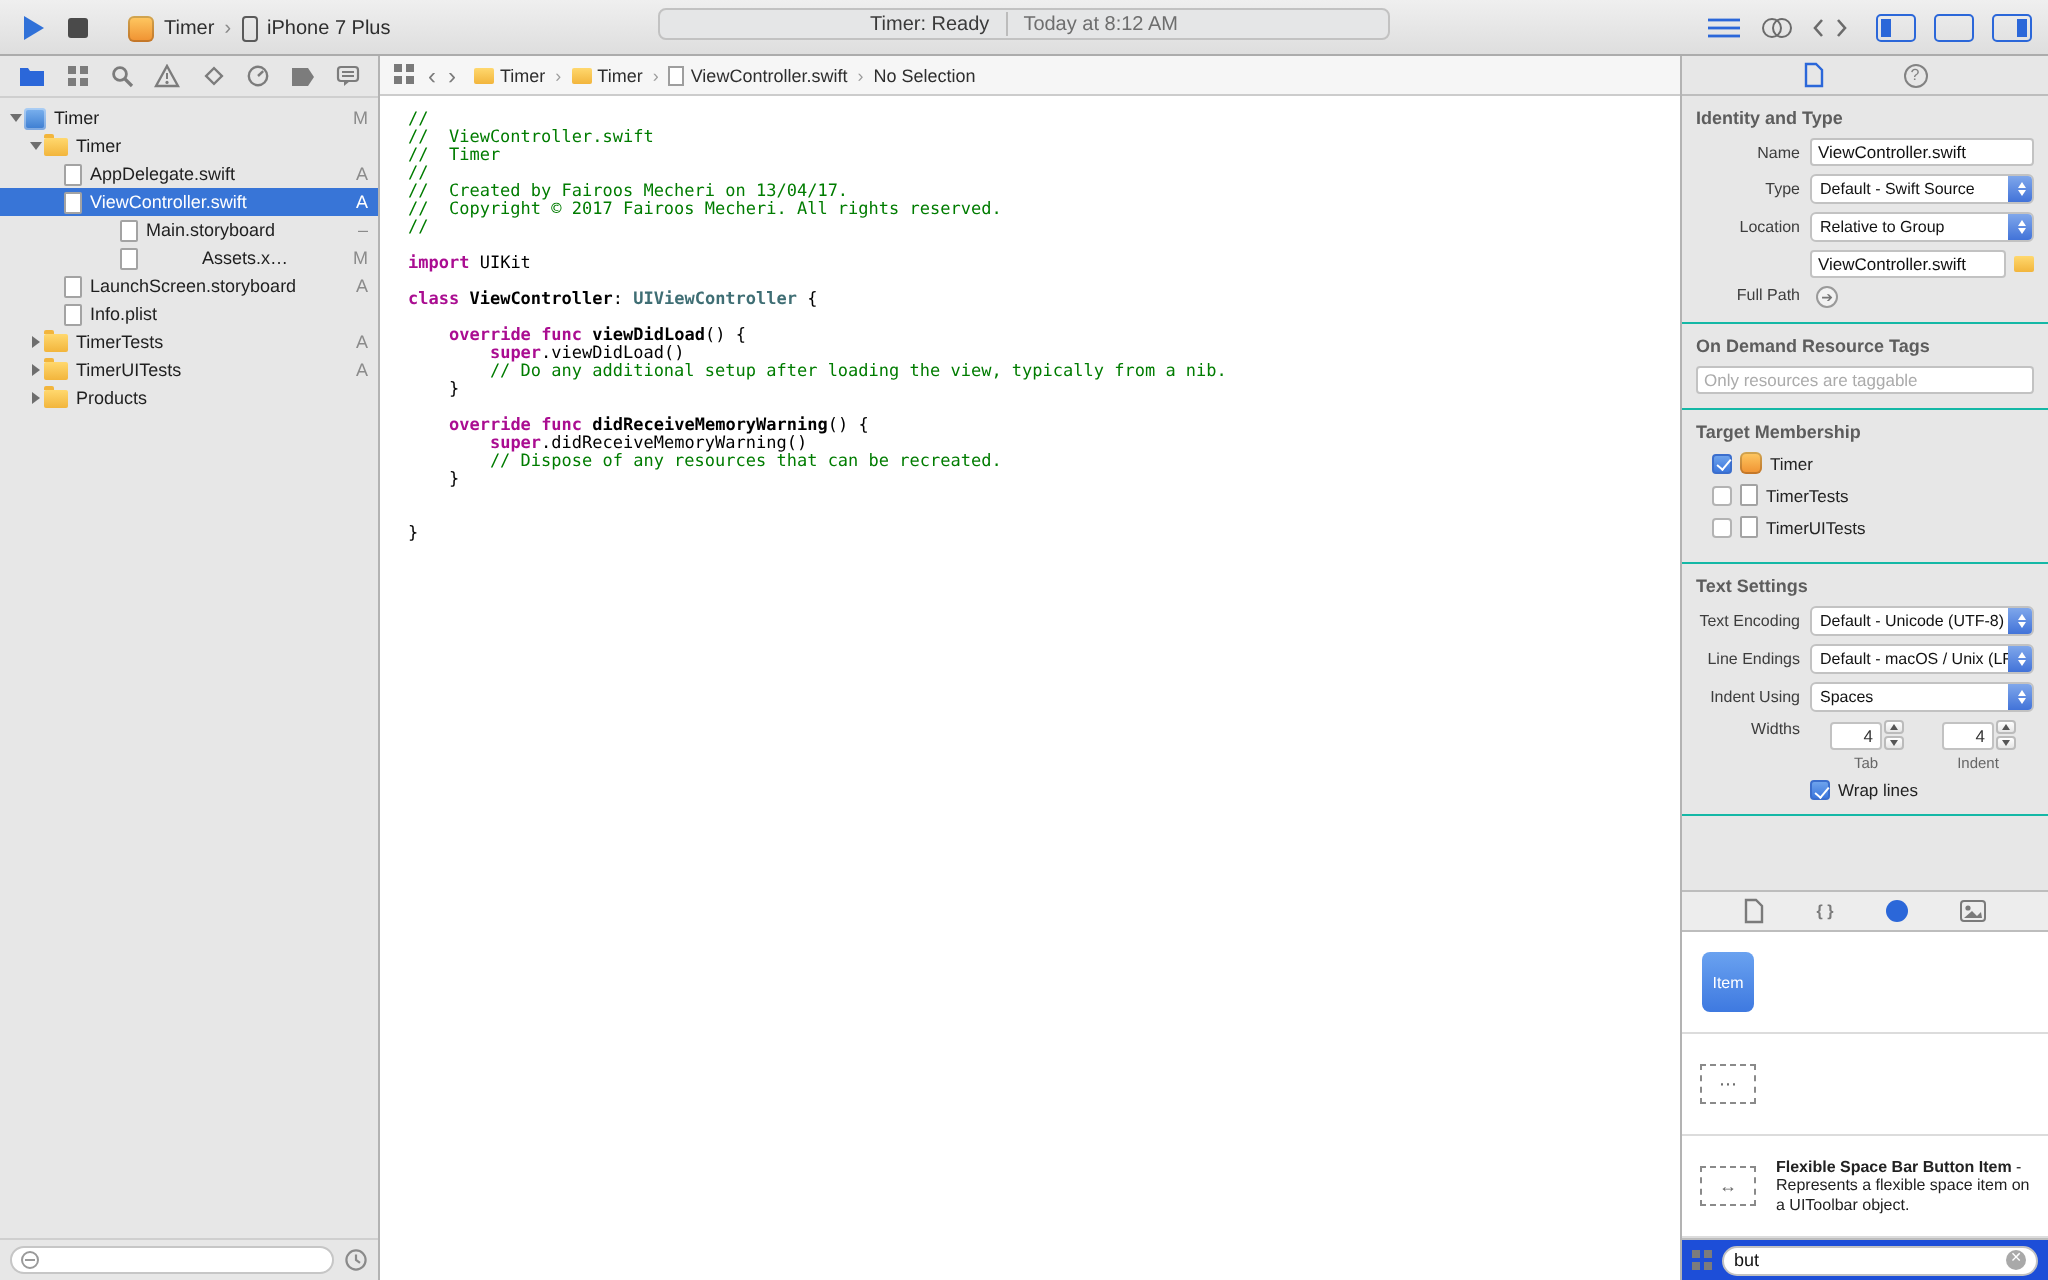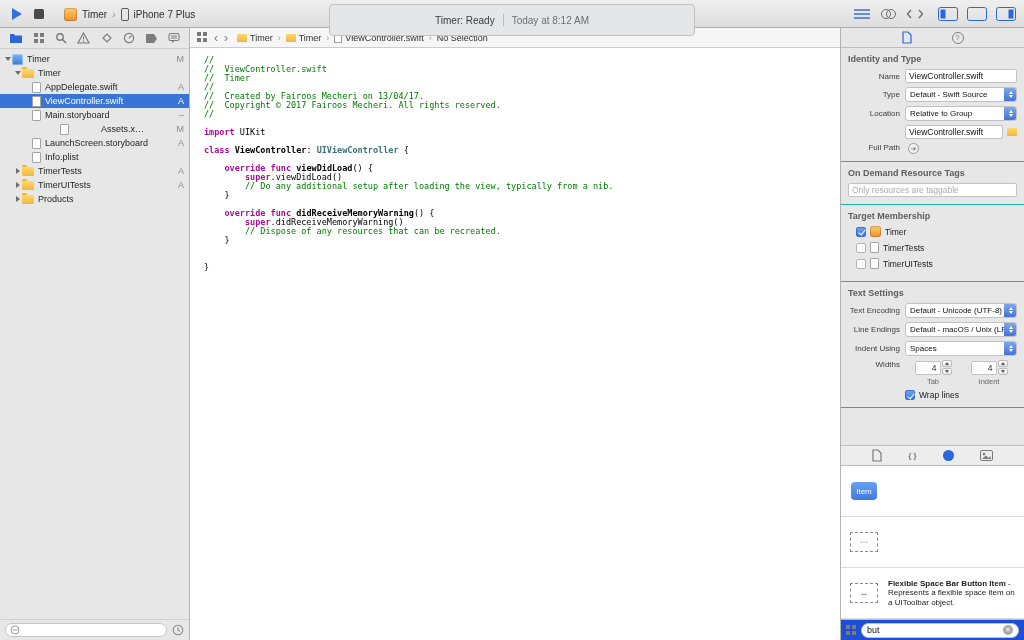--- a/index.html
+++ b/index.html
@@ -10,21 +10,21 @@
   
   .toolbar{position:absolute;top:0;left:0;right:0;height:28px;background:linear-gradient(#efefef,#dedede);border-bottom:1px solid #acacac;z-index:5}
   .tb-left{position:absolute;left:12px;top:0;height:28px;display:flex;align-items:center;gap:12px}
   .play{width:0;height:0;border-left:10px solid #3071d8;border-top:6px solid transparent;border-bottom:6px solid transparent;cursor:pointer}
   .stop{width:10px;height:10px;background:#4a4a4a;border-radius:1.5px;cursor:pointer}
   .scheme{display:flex;align-items:center;gap:5px;font-size:10px;color:#2e2e2e;margin-left:8px;cursor:pointer}
   .app-ic{width:13px;height:13px;border-radius:3px;background:linear-gradient(#ffca63,#ef9030);box-shadow:inset 0 0 0 1px rgba(0,0,0,.18);flex:none}
   .app-ic.small{width:11px;height:11px}
   .phone-ic{width:8px;height:13px;border:1px solid #5a5a5a;border-radius:2px;flex:none}
   .sep-chev{color:#8a8a8a}
-  .status{position:absolute;left:50%;top:4px;transform:translateX(-50%);width:366px;height:32px;background:#e5e6e7;border:1px solid #c2c2c2;border-radius:4px;display:flex;align-items:center;justify-content:center;gap:8px;font-size:10px;color:#3a3a3a}
+  .status{position:absolute;left:50%;top:4px;transform:translateX(-50%);width:366px;height:16px;background:#e5e6e7;border:1px solid #c2c2c2;border-radius:4px;display:flex;align-items:center;justify-content:center;gap:8px;font-size:10px;color:#3a3a3a}
   .status-div{width:1px;height:12px;background:#bcbcbc}
   .status-sub{color:#6e6e6e}
   .tb-right{position:absolute;right:8px;top:0;height:28px;display:flex;align-items:center}
   .seg{display:flex;align-items:center;gap:9px;margin-left:14px}
   .tb-ic{cursor:pointer;color:#6b6b6b}
   .tb-ic.on{color:var(--accent)}
 
   
   .navigator{position:absolute;top:28px;left:0;width:190px;bottom:0;background:#e7e7e7;border-right:1px solid #b3b3b3}
   .nav-iconbar{height:21px;display:flex;align-items:center;justify-content:space-between;padding:0 9px;border-bottom:1px solid #cfcfcf;color:#7c7c7c}
@@ -97,21 +97,21 @@
   .wrapline{margin:2px 0 0 57px;display:flex;align-items:flex-start;gap:4px;font-size:8.5px;color:#222}
 
   
   .lib-seg{position:absolute;bottom:174px;left:0;right:0;height:21px;background:#ededed;border-top:1px solid #bdbdbd;border-bottom:1px solid #bdbdbd;display:flex;align-items:center;justify-content:center;gap:26px;color:#7a7a7a}
   .lib-seg .on{color:var(--accent)}
   .obj-dot{width:11px;height:11px;border-radius:50%;background:var(--accent);cursor:pointer}
   .braces{font-size:8px;font-weight:bold;cursor:pointer}
   .lib-list{position:absolute;bottom:21px;left:0;right:0;height:153px;background:#fff;overflow:hidden}
   .lib-item{height:51px;border-bottom:1px solid #dcdcdc;display:flex;align-items:center;padding:4px 6px;gap:7px;cursor:pointer}
   .lib-ic{flex:none;width:34px;display:flex;align-items:center;justify-content:center}
-  .ic-itembtn{min-width:26px;height:18px;background:linear-gradient(#6aa2f0,#3e79e0);border-radius:4px;color:#fff;font-size:8px;display:flex;align-items:center;justify-content:center;padding:0 4px}
+  .ic-itembtn{min-width:26px;height:30px;background:linear-gradient(#6aa2f0,#3e79e0);border-radius:4px;color:#fff;font-size:8px;display:flex;align-items:center;justify-content:center;padding:0 4px}
   .ic-dotted{width:28px;height:20px;border:1px dashed #8a8a8a;display:flex;align-items:center;justify-content:center;color:#666;font-size:9px;background:#fff}
   .lib-text{font-size:8px;line-height:9.5px;color:#222}
   .lib-text b{font-weight:bold}
   .lib-search{position:absolute;bottom:0;left:0;right:0;height:21px;background:#1d4ed8;border-top:1px solid #bdbdbd;display:flex;align-items:center;padding:0 5px;gap:5px;color:#7c7c7c}
   .search-field{flex:1;height:15px;background:#fff;border:1px solid #c2c2c2;border-radius:8px;display:flex;align-items:center;padding:0 5px;font-size:9px;color:#111;cursor:text}
   .clear-btn{margin-left:auto;width:10px;height:10px;border-radius:50%;background:#a9a9a9;color:#fff;font-size:7px;line-height:10px;text-align:center;cursor:pointer}
 </style>
 </head>
 <body>
 
@@ -252,21 +252,21 @@
         <span class="ic ic-file"></span>
         <span class="nav-label">AppDelegate.swift</span>
         <span class="nav-badge">A</span>
       </div>
       <div class="nav-row selected" style="padding-left: 23px;">
         <span class="disc"></span>
         <span class="ic ic-file"></span>
         <span class="nav-label">ViewController.swift</span>
         <span class="nav-badge">A</span>
       </div>
-      <div class="nav-row" style="padding-left: 23px;">
+      <div class="nav-row" style="padding-left: 23px; margin-left: 28px;">
         <span class="disc"></span>
         <span class="ic ic-file"></span>
         <span class="nav-label">Main.storyboard</span>
         <span class="nav-badge">–</span>
       </div>
       <div class="nav-row" style="padding-left: 23px; gap: 28px;">
         <span class="disc"></span>
         <span class="ic ic-file"></span>
         <span class="nav-label">Assets.xcassets</span>
         <span class="nav-badge">M</span>

